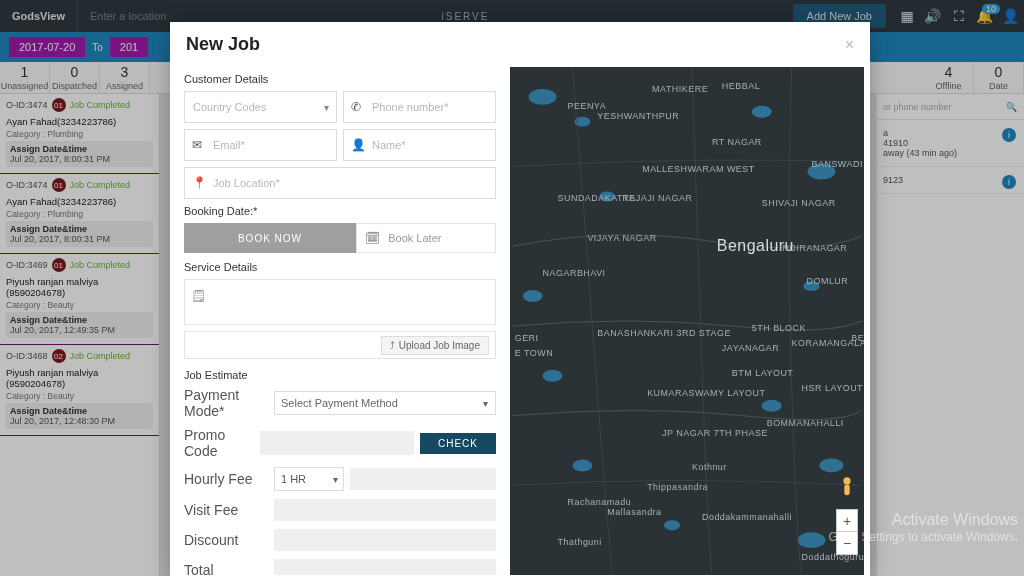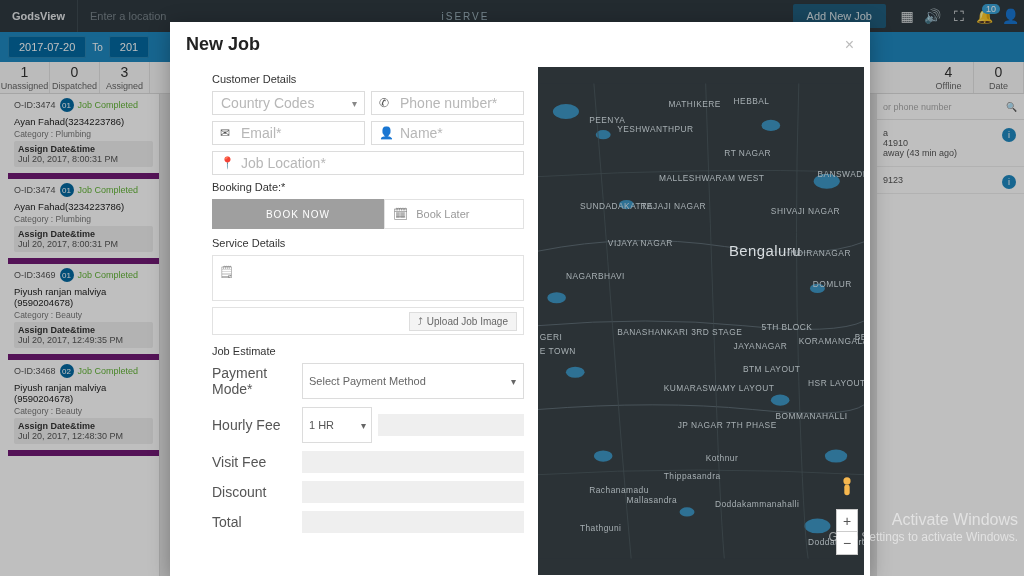--- a/index.html
+++ b/index.html
@@ -11,83 +11,83 @@
 .topnav .loc { padding: 0 12px; color: #7a858c; }
 .topnav .spacer { flex: 1; }
 .topnav .iserve { color: #9fb4bf; letter-spacing: 2px; font-size: 10px; padding-right: 40px; }
 .topnav .addjob { background: #205e7e; color: #dfeaf0; padding: 6px 14px; font-size: 11px; border-radius: 2px; margin-right: 8px; }
 .topnav .icn { width: 26px; text-align: center; font-size: 14px; color: #e6e9eb; }
 .topnav .bell { position: relative; }
 .topnav .bell .badge { position: absolute; top: -4px; right: -2px; background: #3aa3d9; color: #fff; border-radius: 8px; font-size: 9px; padding: 0 4px; }
 
 
 .subbar { height: 30px; background: #1f88c0; display: flex; align-items: center; padding: 0 8px; gap: 6px; font-size: 11px; color: #fff; }
-.subbar .date-btn { background: #0369a1; border: 1px solid #2a84b3; color: #fff; padding: 4px 10px; border-radius: 2px; }
+.subbar .date-btn { background: #a21caf; border: 1px solid #2a84b3; color: #fff; padding: 4px 10px; border-radius: 2px; }
 .subbar .to { font-size: 10px; }
 
 
 .stats { height: 32px; background: #fafafa; border-bottom: 1px solid #ddd; display: flex; font-size: 10px; color: #666; }
 .stat { width: 50px; text-align: center; padding-top: 2px; border-right: 1px solid #e3e3e3; }
 .stat .n { font-size: 14px; color: #333; display: block; }
 .stat .lbl { font-size: 9px; }
 .stats .gap { flex: 1; }
 
 
 .joblist { position: absolute; left: 0; top: 94px; width: 160px; bottom: 0; background: #fff; border-right: 1px solid #ddd; font-size: 10px; color: #444; overflow: hidden; }
-.job { border-bottom: 6px solid #701a75; padding: 2px 6px 6px 6px; margin-left: 8px; }
+.job { border-bottom: 1px solid #701a75; padding: 2px 6px 6px 6px; }
 .job .hdr { display: flex; align-items: center; gap: 4px; padding: 2px 0; }
 .job .oid { color: #555; font-size: 9px; }
-.job .badge { background: #0369a1; color: #fff; border-radius: 50%; width: 14px; height: 14px; font-size: 8px; display: inline-flex; align-items: center; justify-content: center; }
+.job .badge { background: #7f1d1d; color: #fff; border-radius: 50%; width: 14px; height: 14px; font-size: 8px; display: inline-flex; align-items: center; justify-content: center; }
 .job .jc { color: #63b437; font-size: 9px; }
 .job .meta { background: #efefef; padding: 3px 4px; border-radius: 2px; margin-top: 2px; }
 .job .meta .t { font-weight: bold; color: #333; font-size: 9px; }
 .job .meta .d { color: #555; font-size: 9px; }
 .job .nm { color: #222; font-size: 9.5px; padding: 2px 0; }
 .job .cat { color: #777; font-size: 8.5px; }
 
 
 .rightpanel { position: absolute; right: 0; top: 94px; width: 147px; bottom: 0; background: #fff; }
 .rp-search { height: 26px; border-bottom: 1px solid #e6e6e6; display: flex; align-items: center; padding: 0 6px; color: #aaa; font-size: 9px; }
 .rp-search .mag { margin-left: auto; }
 .rp-item { padding: 8px 6px; border-bottom: 1px solid #eee; font-size: 9px; color: #555; position: relative; }
 .rp-item .iicon { position: absolute; right: 8px; top: 8px; width: 14px; height: 14px; border-radius: 50%; background: #1f88c0; color: #fff; font-size: 9px; text-align: center; line-height: 14px; }
 
 
 .overlay { position: absolute; inset: 0; background: rgba(0,0,0,0.25); }
 .modal { position: absolute; left: 170px; top: 22px; width: 700px; bottom: 0; background: #fff; box-shadow: 0 4px 20px rgba(0,0,0,0.3); overflow: hidden; }
 .modal .mhead { display: flex; align-items: center; padding: 12px 16px 10px 16px; }
 .modal .mtitle { font-size: 18px; color: #222; font-weight: bold; }
 .modal .mclose { margin-left: auto; color: #bbb; font-size: 16px; cursor: pointer; }
-.modal .mbody { display: flex; height: calc(100% - 44px); padding-left: 28px; }
+.modal .mbody { display: flex; height: calc(100% - 44px); }
 .mform { width: 340px; padding: 2px 14px 0 14px; overflow: hidden; }
 .mmap { flex: 1; background: #2b3236; position: relative; margin: 2px 6px 0 0; }
 
 .sec-title { font-size: 11px; color: #333; margin: 6px 0 6px 0; }
 .row { display: flex; gap: 6px; margin-bottom: 6px; }
 .cell { flex: 1; position: relative; }
-.fld { width: 100%; height: 24px; border: 1px solid #dcdcdc; font-size: 14px; padding: 0 8px; color: #333; background: #fff; }
+.fld { width: 100%; height: 32px; border: 1px solid #dcdcdc; font-size: 11px; padding: 0 8px; color: #333; background: #fff; }
 .fld::placeholder { color: #b7b7b7; }
 .withicon { padding-left: 28px; }
 .icon-left { position: absolute; left: 8px; top: 50%; transform: translateY(-50%); font-size: 12px; color: #555; }
 select.fld { color: #b7b7b7; appearance: none; padding-right: 20px; }
 .sel-wrap::after { content: "▾"; position: absolute; right: 8px; top: 50%; transform: translateY(-50%); color: #888; font-size: 10px; pointer-events: none; }
 
 .btn-row { display: flex; gap: 0; margin-bottom: 8px; }
 .btn-now { flex: 1; height: 30px; border: none; background: #9f9f9f; color: #fff; letter-spacing: 1px; font-size: 10px; }
 .btn-later { width: 140px; height: 30px; border: 1px solid #e2e2e2; background: #fff; color: #999; font-size: 11px; display: flex; align-items: center; padding-left: 8px; gap: 8px; }
 .btn-later .cal { color: #666; font-size: 12px; }
 
 .svc-box { border: 1px solid #e2e2e2; height: 46px; padding: 6px; margin-bottom: 6px; }
 .svc-icon { color: #777; font-size: 12px; }
 .upload-bar { border: 1px solid #e2e2e2; height: 28px; display: flex; align-items: center; justify-content: flex-end; padding-right: 6px; margin-bottom: 10px; }
 .upload-btn { background: #f4f4f4; border: 1px solid #ddd; font-size: 10px; color: #666; padding: 3px 8px; display: flex; align-items: center; gap: 4px; }
 
 .est-row { display: flex; align-items: center; margin-bottom: 8px; font-size: 11px; color: #555; }
 .est-row .elabel { width: 90px; font-size: 14px; }
-.est-row select, .est-row input { height: 36px; border: 1px solid #dcdcdc; font-size: 11px; padding: 0 6px; background: #fff; }
+.est-row select, .est-row input { height: 24px; border: 1px solid #dcdcdc; font-size: 11px; padding: 0 6px; background: #fff; }
 .pm-sel-wrap { position: relative; flex: 1; }
 .pm-sel-wrap select { width: 100%; color: #666; appearance: none; }
 .pm-sel-wrap::after { content: "▾"; position: absolute; right: 8px; top: 50%; transform: translateY(-50%); color: #666; font-size: 10px; pointer-events: none; }
 .promo-row input { flex: 1; background: #efefef; border: none; }
 .check-btn { background: #16485f; color: #fff; border: none; font-size: 10px; padding: 5px 18px; margin-left: 6px; letter-spacing: 1px; }
 .hr-sel-wrap { position: relative; width: 70px; }
 .hr-sel-wrap select { width: 100%; color: #555; appearance: none; }
 .hr-sel-wrap::after { content: "▾"; position: absolute; right: 6px; top: 50%; transform: translateY(-50%); color: #666; font-size: 10px; pointer-events: none; }
 .grey-fld { background: #efefef; border: none; height: 22px; flex: 1; }
 
@@ -265,20 +265,25 @@
         <div class="upload-btn">
           <span>⤴</span>
           <span>Upload Job Image</span>
         </div>
       </div>
 
       <div class="sec-title">Job Estimate</div>
       <div class="est-row">
         <div class="elabel">Payment Mode*</div>
         <div class="pm-sel-wrap"><select><option>Select Payment Method</option></select></div>
+      </div>
+      <div class="est-row promo-row">
+        <div class="elabel">Promo Code</div>
+        <input style="">
+        <button class="check-btn">CHECK</button>
       </div>
       <div class="est-row">
         <div class="elabel">Hourly Fee</div>
         <div class="hr-sel-wrap"><select><option>1 HR</option></select></div>
         <div style="width:6px"></div>
         <div class="grey-fld"></div>
       </div>
       <div class="est-row">
         <div class="elabel">Visit Fee</div>
         <div class="grey-fld"></div>

